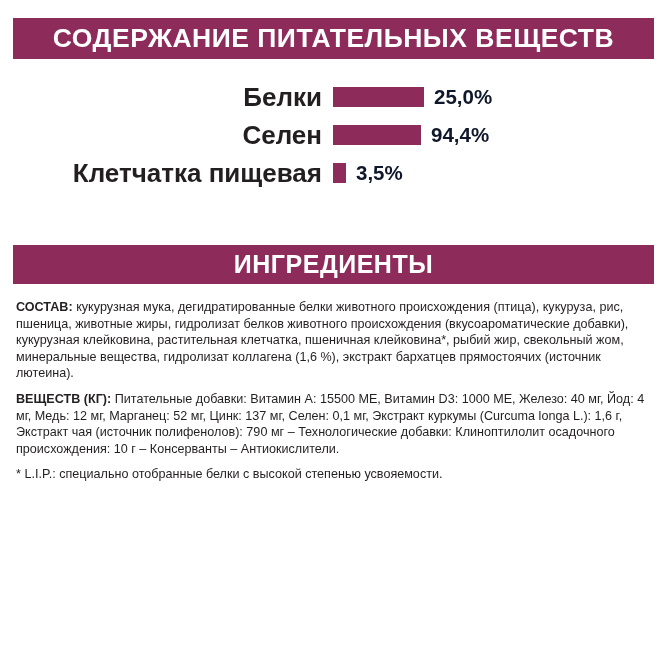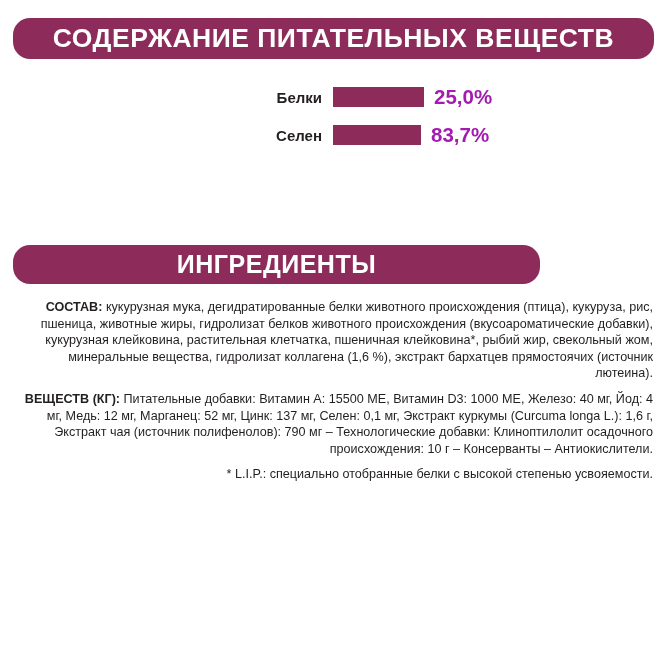--- a/index.html
+++ b/index.html
@@ -17,36 +17,35 @@
     overflow: hidden;
   }
 
   
   .band {
     background: #8d2b5a;
     color: #ffffff;
     text-align: center;
     font-weight: bold;
     letter-spacing: 0.5px;
-    border-radius: 17px;
   }
   .band-nutrients {
     position: absolute;
     left: 13px;
     top: 18px;
     width: 641px;
     height: 41px;
     font-size: 26.5px;
     line-height: 41px;
   }
   .band-ingredients {
     position: absolute;
     left: 13px;
     top: 245px;
-    width: 527px;
+    width: 641px;
     height: 39px;
     font-size: 25px;
     line-height: 39px;
   }
 
   
   .chart {
     position: absolute;
     left: 13px;
     top: 78px;
@@ -56,48 +55,47 @@
   .chart-row {
     position: relative;
     height: 38px;
     display: flex;
     align-items: center;
   }
   .chart-label {
     width: 320px;
     text-align: right;
     padding-right: 11px;
-    font-size: 15px;
+    font-size: 26px;
     font-weight: bold;
     color: #231f20;
     white-space: nowrap;
   }
   .chart-bar {
     height: 20px;
     background: #8d2b5a;
     flex: 0 0 auto;
   }
   .chart-value {
     font-size: 20.5px;
     font-weight: bold;
-    color: #a21caf;
+    color: #0f172a;
     padding-left: 10px;
     white-space: nowrap;
   }
 
   
   .body-text {
     position: absolute;
     left: 16px;
     top: 299px;
     width: 637px;
     font-size: 12.6px;
     line-height: 16.6px;
     color: #231f20;
-    text-align: right;
   }
   .para { margin-bottom: 9px; }
   .para b { font-weight: bold; }
   .para:last-child { margin-bottom: 0; }
   .footnote { }
 </style>
 </head>
 <body>
 
 <div class="page">
@@ -106,21 +104,26 @@
 
   <div class="chart">
     <div class="chart-row">
       <div class="chart-label">Белки</div>
       <div class="chart-bar" style="width:91px"></div>
       <div class="chart-value">25,0%</div>
     </div>
     <div class="chart-row">
       <div class="chart-label">Селен</div>
       <div class="chart-bar" style="width:88px"></div>
-      <div class="chart-value">83,7%</div>
+      <div class="chart-value">94,4%</div>
+    </div>
+    <div class="chart-row">
+      <div class="chart-label">Клетчатка пищевая</div>
+      <div class="chart-bar" style="width:13px"></div>
+      <div class="chart-value">3,5%</div>
     </div>
   </div>
 
   <div class="band band-ingredients">ИНГРЕДИЕНТЫ</div>
 
   <div class="body-text">
     <div class="para">
       <b>СОСТАВ:</b><span> кукурузная мука, дегидратированные белки животного происхождения (птица), кукуруза, рис, пшеница, животные жиры, гидролизат белков животного происхождения (вкусоароматические добавки), кукурузная клейковина, растительная клетчатка, пшеничная клейковина*, рыбий жир, свекольный жом, минеральные вещества, гидролизат коллагена (1,6 %), экстракт бархатцев прямостоячих (источник лютеина).</span>
     </div>
     <div class="para">

